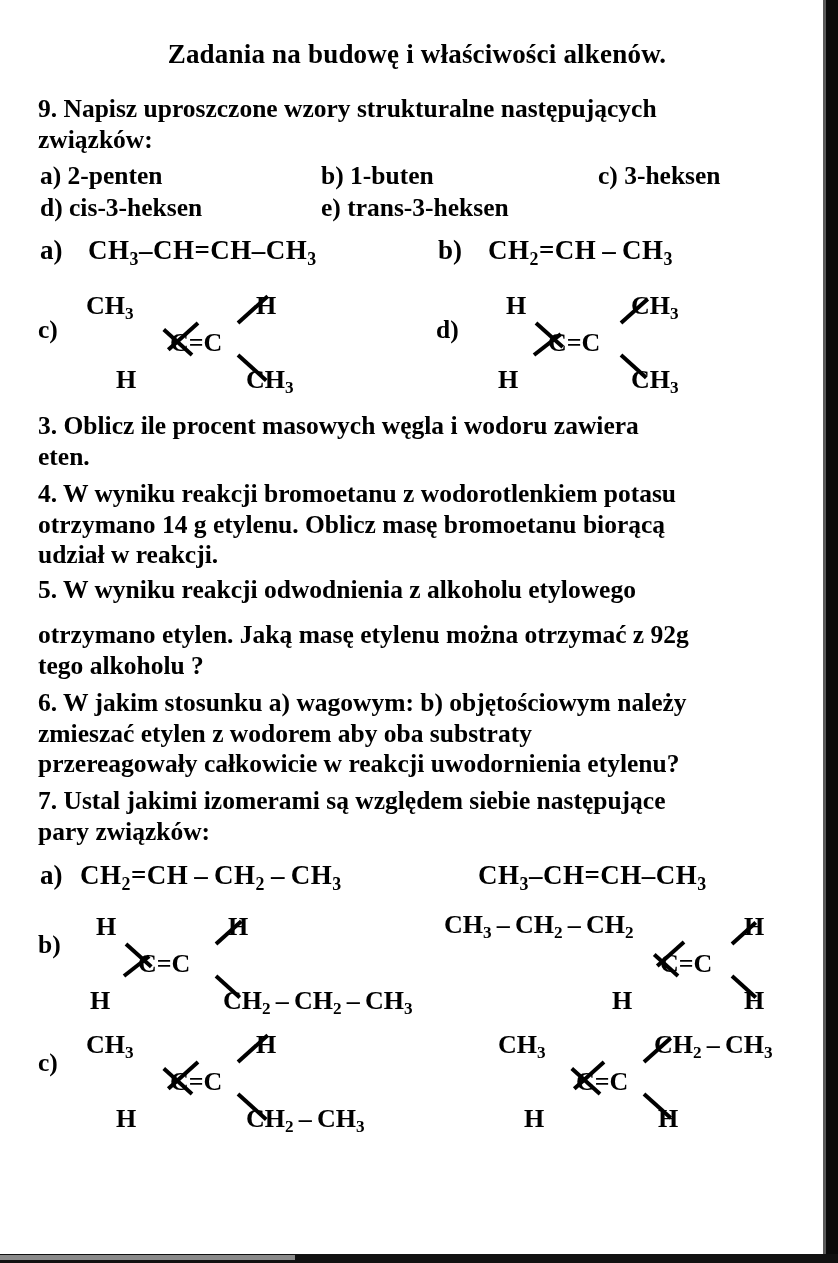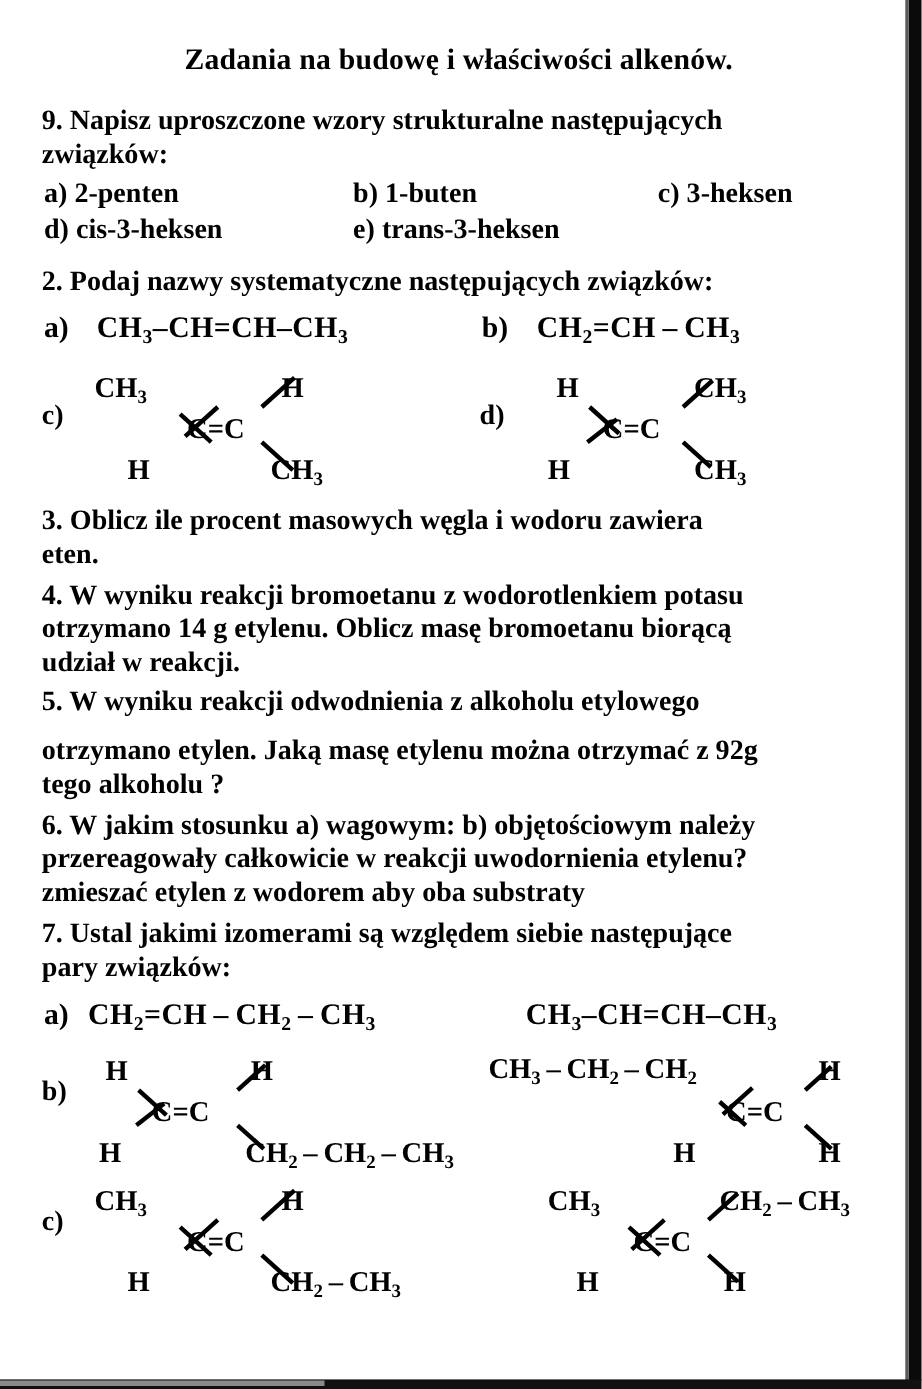--- a/index.html
+++ b/index.html
@@ -163,21 +163,20 @@
     <div class="row-inline">
       <span style="left:2px;">a) 2-penten</span>
       <span style="left:283px;">b) 1-buten</span>
       <span style="left:560px;">c) 3-heksen</span>
     </div>
     <div class="row-inline" style="margin-top:0;">
       <span style="left:2px;">d) cis-3-heksen</span>
       <span style="left:283px;">e) trans-3-heksen</span>
     </div>
 
-    <p class="q" style="margin-top:16px;">2. Podaj nazwy systematyczne następujących związków:</p>
 
     <div class="formula-row">
       <span style="left:2px;">a)</span>
       <span class="formula" style="left:50px;">CH<span class="sub">3</span>–CH=CH–CH<span class="sub">3</span></span>
       <span style="left:400px;">b)</span>
       <span class="formula" style="left:450px;">CH<span class="sub">2</span>=CH – CH<span class="sub">3</span></span>
     </div>
 
     <div class="struct-row">
 
@@ -213,22 +212,22 @@
 
     <p class="q" style="margin-top:6px;">4. W wyniku reakcji bromoetanu z wodorotlenkiem potasu</p>
     <p class="q" style="margin-top:0;">otrzymano 14 g etylenu. Oblicz masę bromoetanu biorącą</p>
     <p class="q" style="margin-top:0;">udział w reakcji.</p>
 
     <p class="q justified" style="margin-top:4px;">5. W wyniku reakcji odwodnienia z alkoholu etylowego</p>
     <p class="q" style="margin-top:14px;">otrzymano etylen. Jaką masę etylenu można otrzymać z 92g</p>
     <p class="q" style="margin-top:0;">tego alkoholu ?</p>
 
     <p class="q" style="margin-top:6px;">6. W jakim stosunku a) wagowym: b) objętościowym należy</p>
+    <p class="q justified" style="margin-top:0;">zmieszać etylen  z wodorem  aby  oba  substraty</p>
     <p class="q" style="margin-top:0;">przereagowały całkowicie w reakcji uwodornienia etylenu?</p>
-    <p class="q justified" style="margin-top:0;">zmieszać etylen  z wodorem  aby  oba  substraty</p>
 
     <p class="q" style="margin-top:6px;">7. Ustal jakimi izomerami są względem siebie następujące</p>
     <p class="q" style="margin-top:0;">pary związków:</p>
 
     <div class="formula-row" style="margin-top:12px;">
       <span style="left:2px;">a)</span>
       <span class="formula" style="left:42px;">CH<span class="sub">2</span>=CH – CH<span class="sub">2</span> – CH<span class="sub">3</span></span>
       <span class="formula" style="left:440px;">CH<span class="sub">3</span>–CH=CH–CH<span class="sub">3</span></span>
     </div>
 

